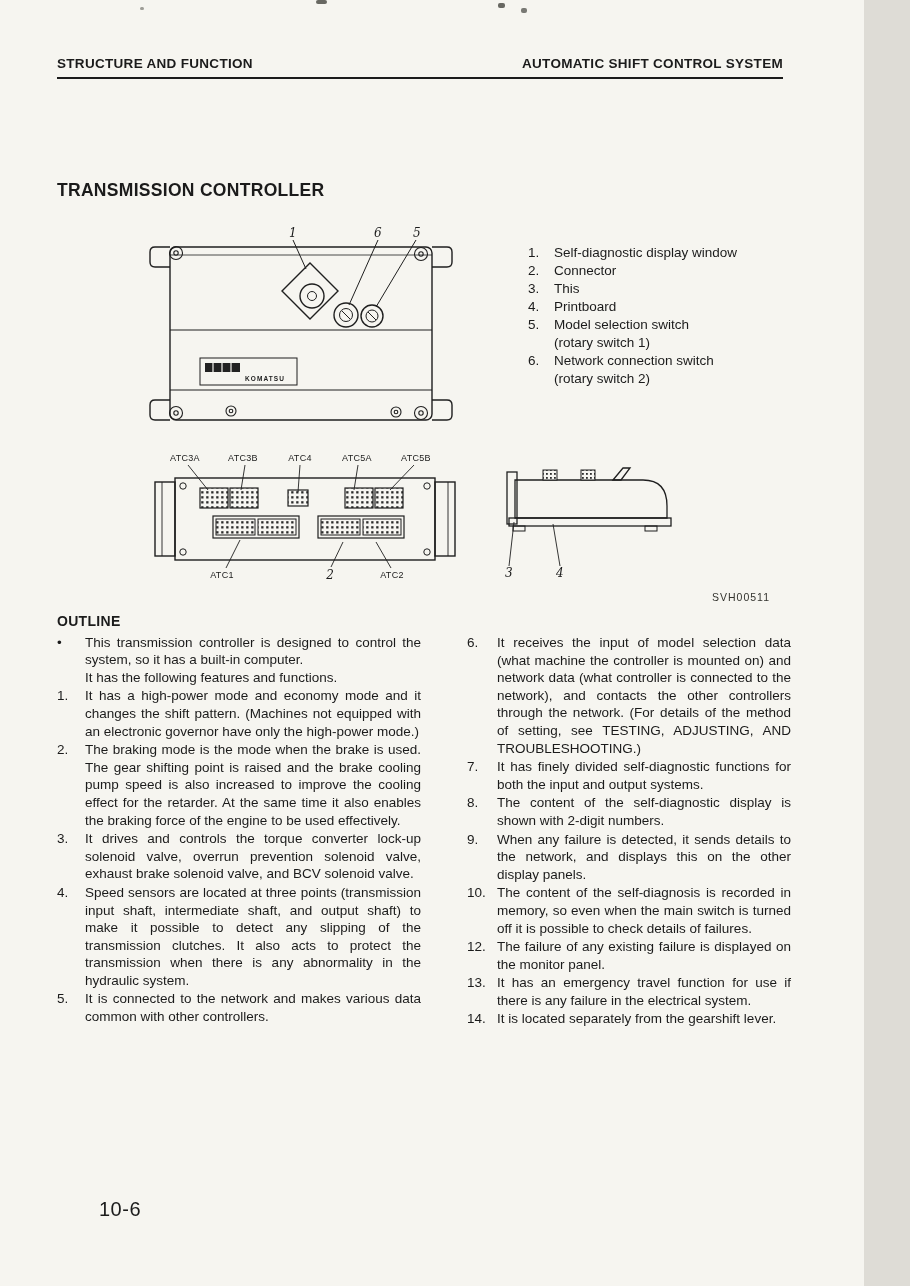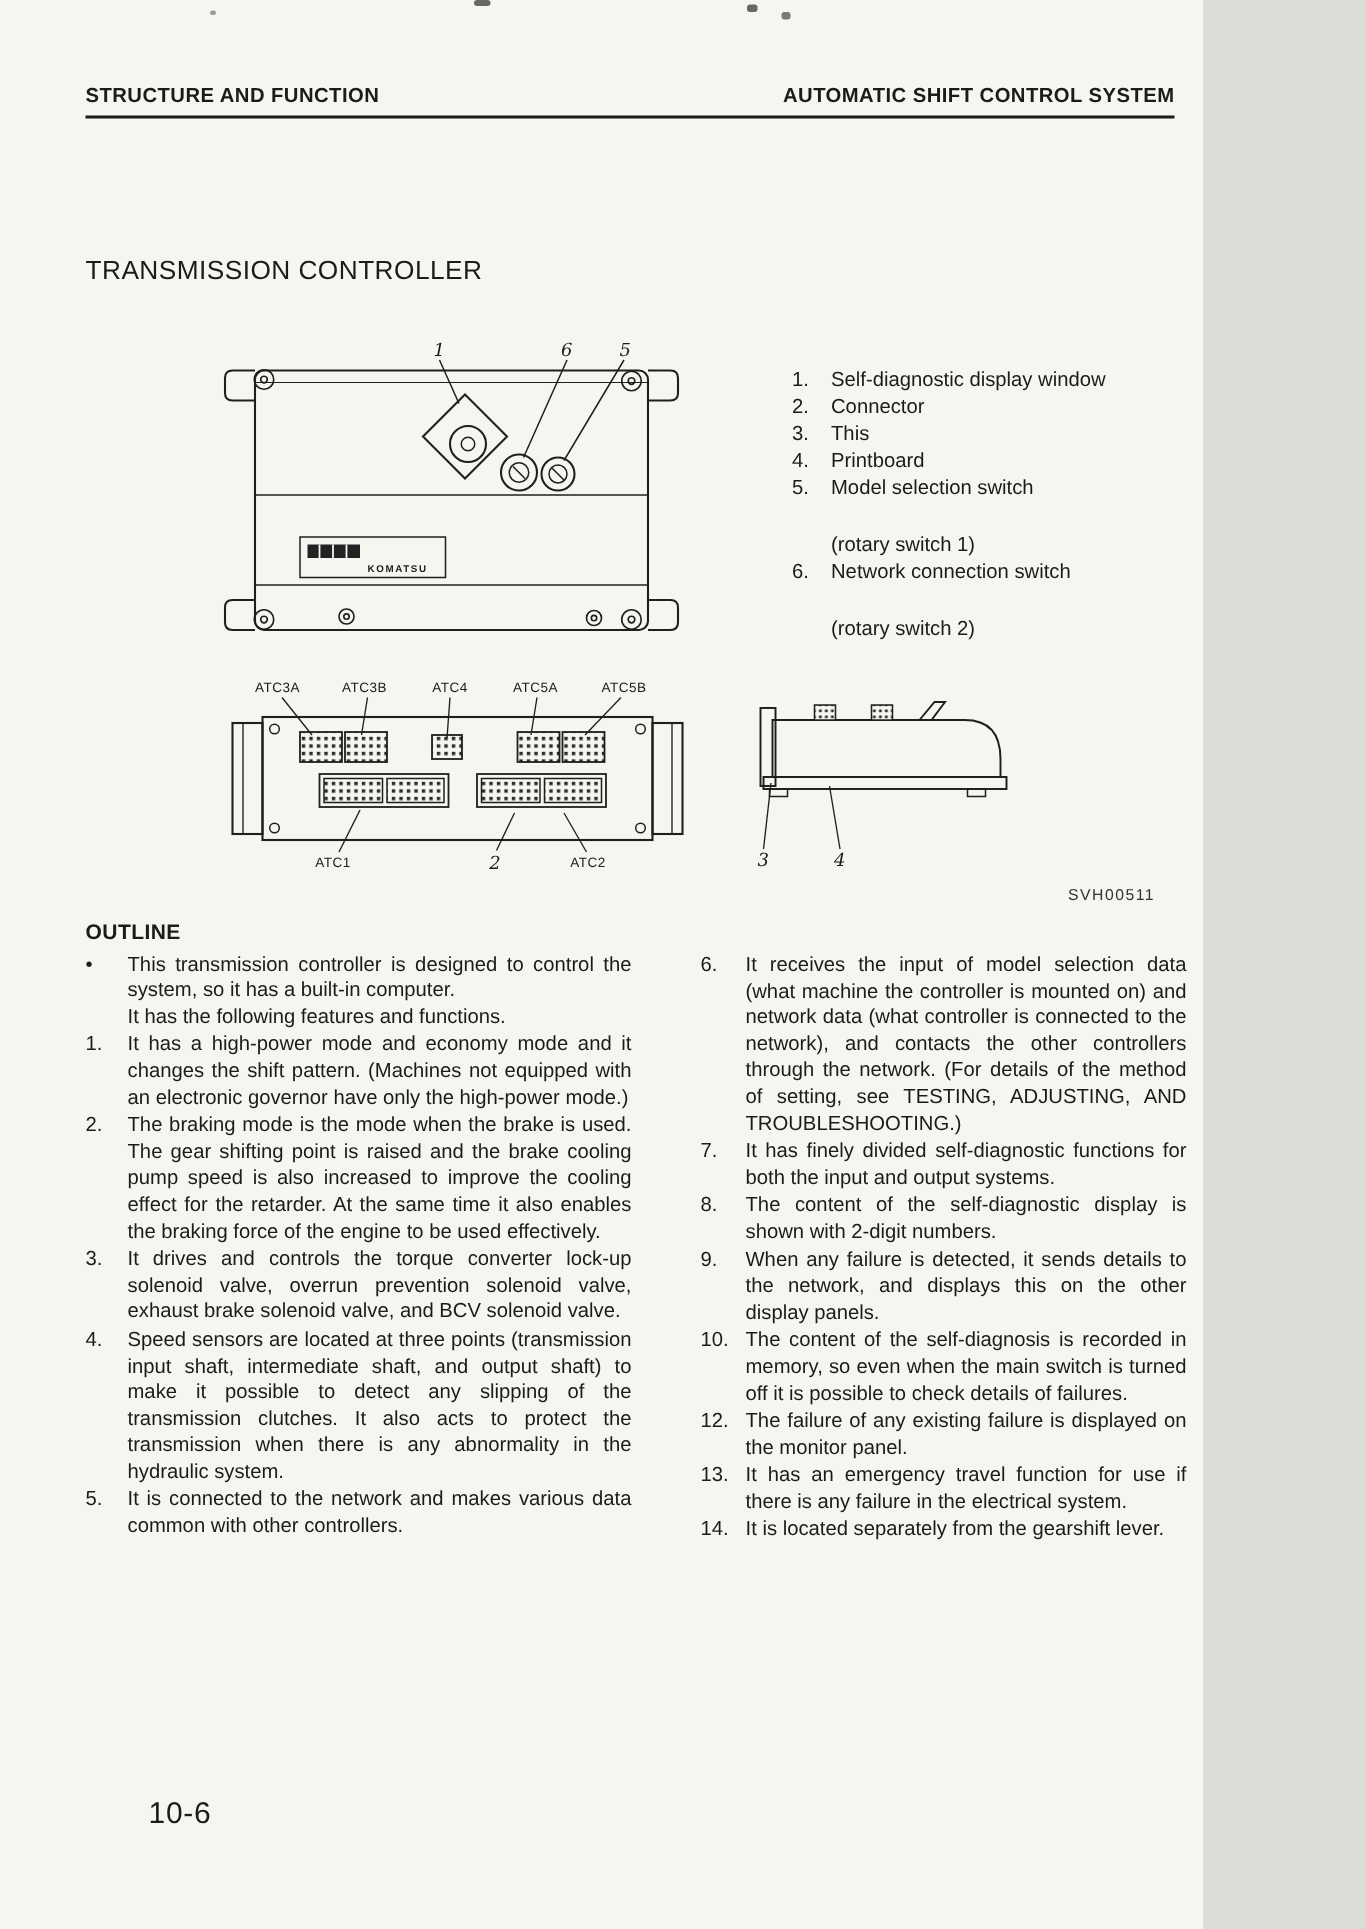--- a/index.html
+++ b/index.html
@@ -1,34 +1,34 @@
 <!DOCTYPE html>
 <html><head>
 <meta charset="utf-8">
 <style>
   * { margin:0; padding:0; box-sizing:border-box; }
   html,body { background:#dedcd6; }
   .page {
-    position:relative; width:802px; height:1286px;
+    position:relative; width:864px; height:1286px;
     background:#f6f5f0;
     font-family:"Liberation Sans", sans-serif;
     color:#1b1b1b;
     overflow:hidden;
   }
   .speck { position:absolute; background:#45453e; border-radius:2px; }
 
   .header {
     position:absolute; left:57px; top:56px; width:726px;
     display:flex; justify-content:space-between; align-items:flex-end;
     font-size:13.5px; font-weight:bold; letter-spacing:0.3px;
     padding-bottom:6px; border-bottom:2.5px solid #1b1b1b;
   }
   .title {
-    position:absolute; left:57px; top:170px;
-    font-size:17.5px; font-weight:normal; letter-spacing:0.3px;
+    position:absolute; left:57px; top:180px;
+    font-size:17.5px; font-weight:bold; letter-spacing:0.3px;
   }
 
   .figure { position:absolute; left:0; top:222px; width:910px; height:400px; }
   .svg-top    { position:absolute; left:143px; top:3px; }
   .svg-bottom { position:absolute; left:150px; top:228px; }
   .svg-side   { position:absolute; left:497px; top:238px; }
   .fig-code {
     position:absolute; left:712px; top:369px;
     font-size:10.5px; letter-spacing:1px; color:#33332e;
   }
@@ -38,21 +38,21 @@
   svg text.callout { font-family:"DejaVu Serif", serif; font-style:italic; font-size:12px; }
   svg text.brand   { font-size:6.5px; letter-spacing:1.1px; font-weight:bold; }
 
   .legend {
     position:absolute; left:528px; top:22px; width:262px;
     font-size:13.5px; line-height:18px;
   }
   .legend-item { display:flex; }
   .lnum { flex:0 0 26px; }
   .ltext { flex:1; }
-  .lsub { display:block;margin-top:20px; }
+  .lsub { display:block; }
 
   .outline {
     position:absolute; left:57px; top:613px; width:734px;
     font-size:13.5px; line-height:17.6px;
   }
   .cols { display:flex; }
   .col-left  { width:364px; }
   .col-right { width:324px; margin-left:46px; padding-top:21px; }
   .outline-heading { font-size:14px; font-weight:bold; letter-spacing:0.3px; margin-bottom:3px; }
   .o-item { display:flex; margin-bottom:1px; }

